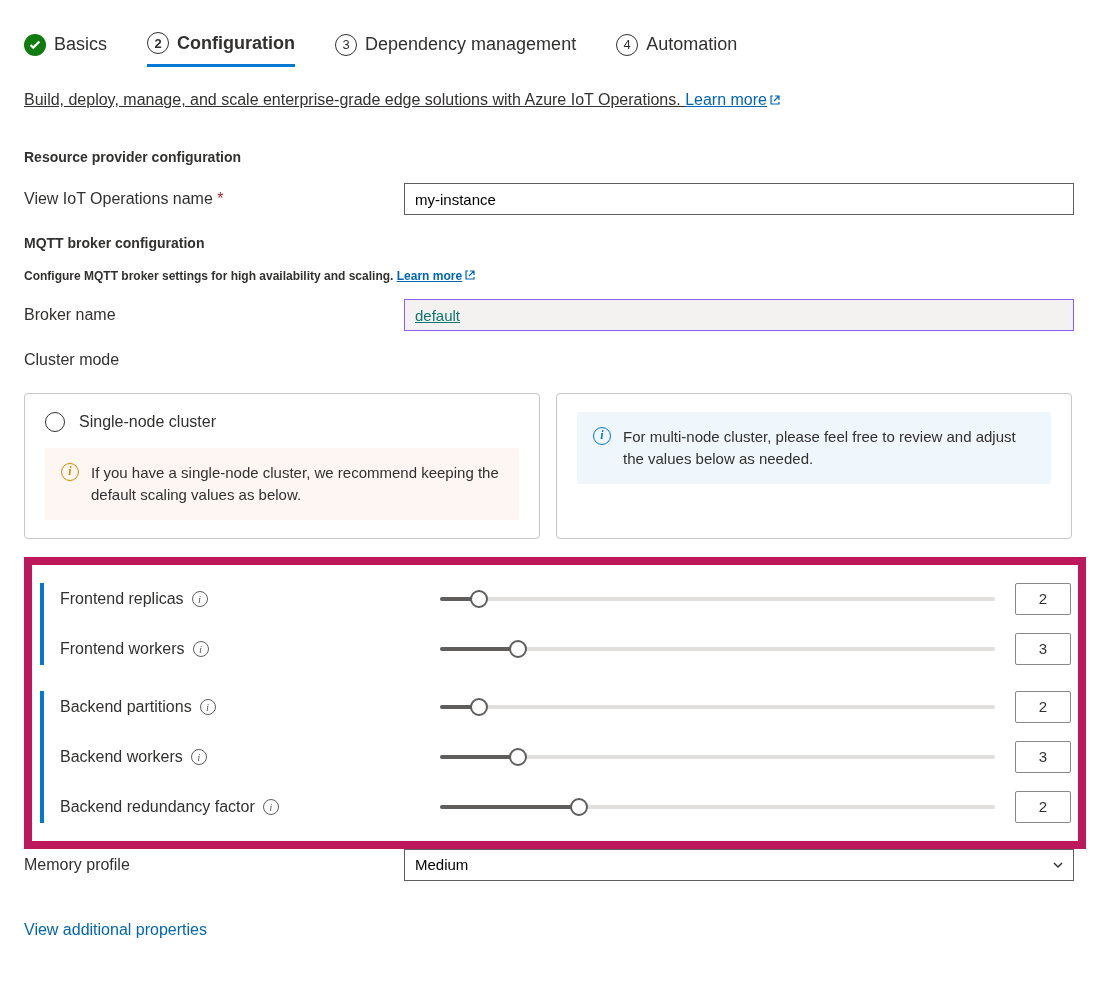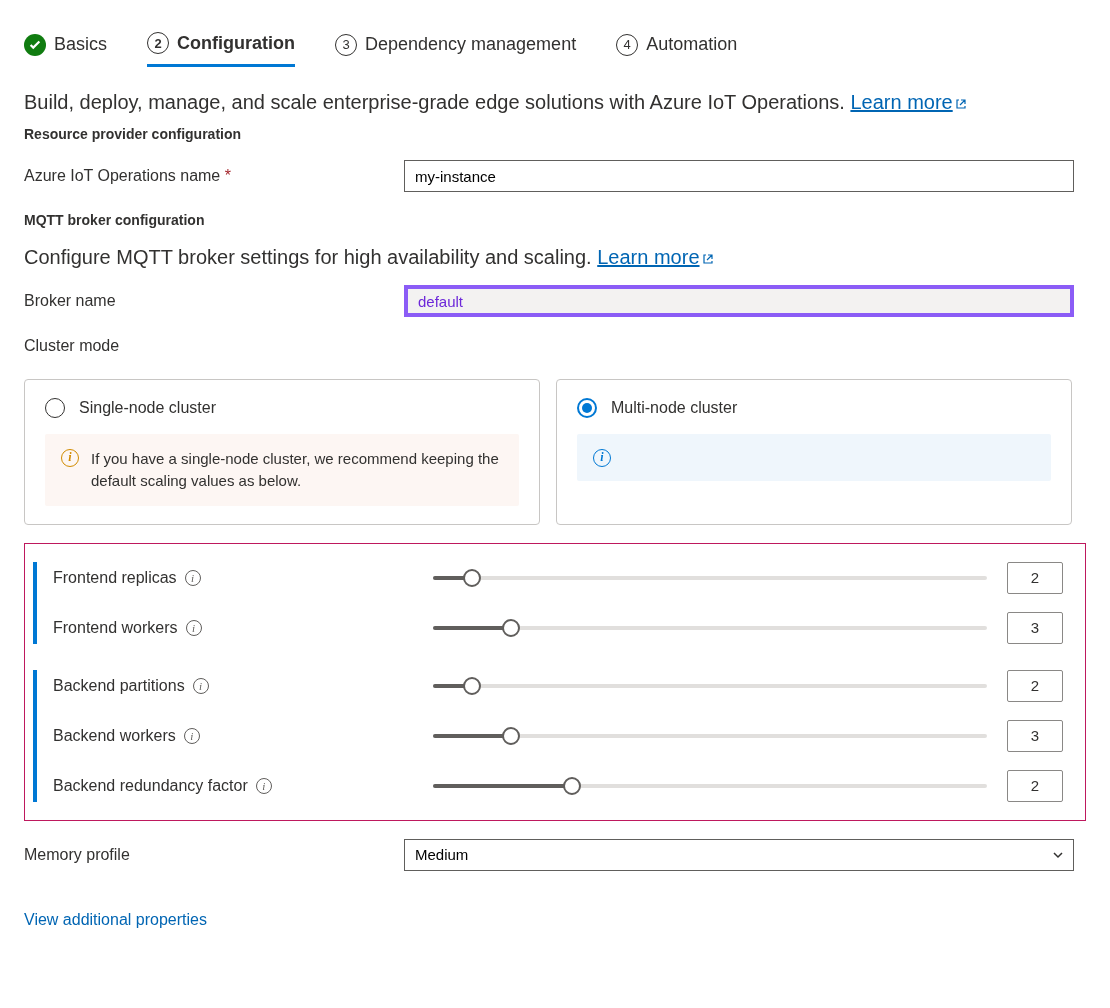--- a/index.html
+++ b/index.html
@@ -3,44 +3,44 @@
 <meta charset="utf-8">
 <style>
 * { box-sizing: border-box; margin: 0; padding: 0; }
 body { font-family: "Segoe UI", -apple-system, sans-serif; font-size: 14px; color: #323130; padding: 24px; background: #fff; width: 1110px; }
 .tabs { display: flex; gap: 40px; border-bottom: none; margin-bottom: 24px; align-items: center; }
 .tab { display: flex; align-items: center; gap: 8px; padding: 8px 0 10px 0; cursor: pointer; font-size: 18px; color: #323130; position: relative; }
 .tab.active { font-weight: 600; border-bottom: 3px solid #0078d4; }
 .tab-circle { width: 22px; height: 22px; border-radius: 50%; border: 1.5px solid #323130; display: inline-flex; align-items: center; justify-content: center; font-size: 13px; }
 .tab-check { width: 22px; height: 22px; border-radius: 50%; background: #107c10; display: inline-flex; align-items: center; justify-content: center; color: #fff; }
 .tab-check svg { width: 14px; height: 14px; }
-.desc { font-size: 20px; margin-bottom: 12px; color: #323130; }
+.desc { font-size: 16px; margin-bottom: 40px; color: #323130; text-decoration: underline; }
 .link { color: #0065b3; text-decoration: underline; cursor: pointer; }
 .link-icon { display: inline-block; width: 12px; height: 12px; margin-left: 2px; vertical-align: -1px; }
 .section-title { font-size: 14px; font-weight: 600; margin-bottom: 18px; }
-.section-subtitle { font-size: 20px; margin-bottom: 16px; color: #323130; }
+.section-subtitle { font-size: 12px; margin-bottom: 16px; color: #323130; font-weight: bold; }
 .form-row { display: flex; align-items: center; margin-bottom: 20px; }
 .form-label { width: 380px; font-size: 16px; color: #323130; flex-shrink: 0; }
 .required { color: #a4262c; }
 input[type="text"], select { width: 670px; height: 32px; padding: 0 10px; border: 1px solid #605e5c; font-family: inherit; font-size: 15px; background: #fff; }
-input[type="text"]:disabled { background: #f3f2f1; border: 4px solid #8b5cf6; color: #6d28d9; }
+input[type="text"]:disabled { background: #f3f2f1; border: 1px solid #8b5cf6; color: #0f766e; text-decoration: underline; }
 .cluster-label { font-size: 16px; margin-bottom: 14px; margin-top: 10px; }
 .cluster-options { display: flex; gap: 16px; margin-bottom: 4px; margin-top: 24px; }
 .card { border: 1px solid #c8c6c4; border-radius: 4px; padding: 18px 20px 18px 20px; width: 516px; }
 .radio-row { display: flex; align-items: center; gap: 14px; margin-bottom: 16px; }
 .radio-outer { width: 20px; height: 20px; border-radius: 50%; border: 1.5px solid #323130; display: inline-flex; align-items: center; justify-content: center; flex-shrink: 0; }
 .radio-outer.selected { border-color: #0078d4; border-width: 2px; }
 .radio-inner { width: 10px; height: 10px; border-radius: 50%; background: #0078d4; }
 .info-box { display: flex; gap: 12px; padding: 14px 16px; border-radius: 2px; font-size: 15px; line-height: 1.45; }
 .info-box.warn { background: #fdf6f3; color: #323130; }
 .info-box.info { background: #eff6fc; color: #323130; }
 .info-icon-circle { width: 18px; height: 18px; border-radius: 50%; border: 1.5px solid; display: inline-flex; align-items: center; justify-content: center; flex-shrink: 0; font-style: italic; font-family: Georgia, serif; font-size: 12px; font-weight: bold; margin-top: 1px; }
 .info-box.warn .info-icon-circle { border-color: #d18b00; color: #d18b00; }
 .info-box.info .info-icon-circle { border-color: #0078d4; color: #0078d4; }
-.red-box { border: 1px solid #be185d; padding: 18px 22px 18px 8px; margin-top: 18px; margin-bottom: 18px; }
+.red-box { border: 8px solid #be185d; padding: 18px 7px 18px 8px; margin-top: 18px; }
 .slider-group { border-left: 4px solid #0078d4; padding-left: 16px; margin-bottom: 26px; }
 .slider-group:last-child { margin-bottom: 0; }
 .slider-row { display: flex; align-items: center; margin-bottom: 18px; gap: 12px; }
 .slider-row:last-child { margin-bottom: 0; }
 .slider-label { width: 360px; font-size: 16px; display: flex; align-items: center; gap: 8px; flex-shrink: 0; }
 .tooltip-icon { width: 16px; height: 16px; border-radius: 50%; border: 1.2px solid #605e5c; display: inline-flex; align-items: center; justify-content: center; font-size: 11px; font-style: italic; font-family: Georgia, serif; color: #605e5c; cursor: pointer; }
 .slider-track { flex: 1; height: 4px; background: #e1dfdd; border-radius: 2px; position: relative; margin: 0 8px; }
 .slider-fill { position: absolute; left: 0; top: 0; height: 100%; background: #605e5c; border-radius: 2px; }
 .slider-thumb { position: absolute; top: 50%; width: 18px; height: 18px; border-radius: 50%; background: #fff; border: 2.5px solid #605e5c; transform: translate(-50%, -50%); }
 .slider-value { width: 56px; height: 32px; border: 1px solid #8a8886; border-radius: 2px; display: flex; align-items: center; justify-content: center; font-size: 15px; }
@@ -78,21 +78,21 @@
 </div>
 
 <div class="desc">
   <span>Build, deploy, manage, and scale enterprise-grade edge solutions with Azure IoT Operations. </span><a class="link"><span>Learn more</span><svg class="link-icon" viewBox="0 0 12 12" fill="none" stroke="#0065b3" stroke-width="1.2">
         <path d="M4 2H2v8h8V8M6 2h4v4M10 2L5 7"></path>
       </svg></a>
 </div>
 
 <div class="section-title">Resource provider configuration</div>
 <div class="form-row">
-  <div class="form-label"><span>Azure IoT Operations name</span> <span class="required">*</span></div>
+  <div class="form-label"><span>View IoT Operations name</span> <span class="required">*</span></div>
   <input type="text" value="my-instance" style="">
 </div>
 
 <div class="section-title">MQTT broker configuration</div>
 <div class="section-subtitle">
   <span>Configure MQTT broker settings for high availability and scaling. </span><a class="link"><span>Learn more</span><svg class="link-icon" viewBox="0 0 12 12" fill="none" stroke="#0065b3" stroke-width="1.2">
         <path d="M4 2H2v8h8V8M6 2h4v4M10 2L5 7"></path>
       </svg></a>
 </div>
 <div class="form-row">
@@ -106,28 +106,23 @@
     <div class="radio-row">
       <span class="radio-outer"></span>
       <span style="font-size:16px;">Single-node cluster</span>
     </div>
     <div class="info-box warn">
       <span class="info-icon-circle">i</span>
       <span>If you have a single-node cluster, we recommend keeping the default scaling values as below.</span>
     </div>
   </div>
   <div class="card">
-    <div class="radio-row">
-      <span class="radio-outer selected">
-          <span class="radio-inner"></span>
-        </span>
-      <span style="font-size:16px;">Multi-node cluster</span>
-    </div>
     <div class="info-box info">
       <span class="info-icon-circle">i</span>
+      <span>For multi-node cluster, please feel free to review and adjust the values below as needed.</span>
     </div>
   </div>
 </div>
 
 <div class="red-box">
   <div class="slider-group">
     <div class="slider-row">
       <div class="slider-label">
           <span>Frontend replicas</span>
           <span class="tooltip-icon">i</span>

